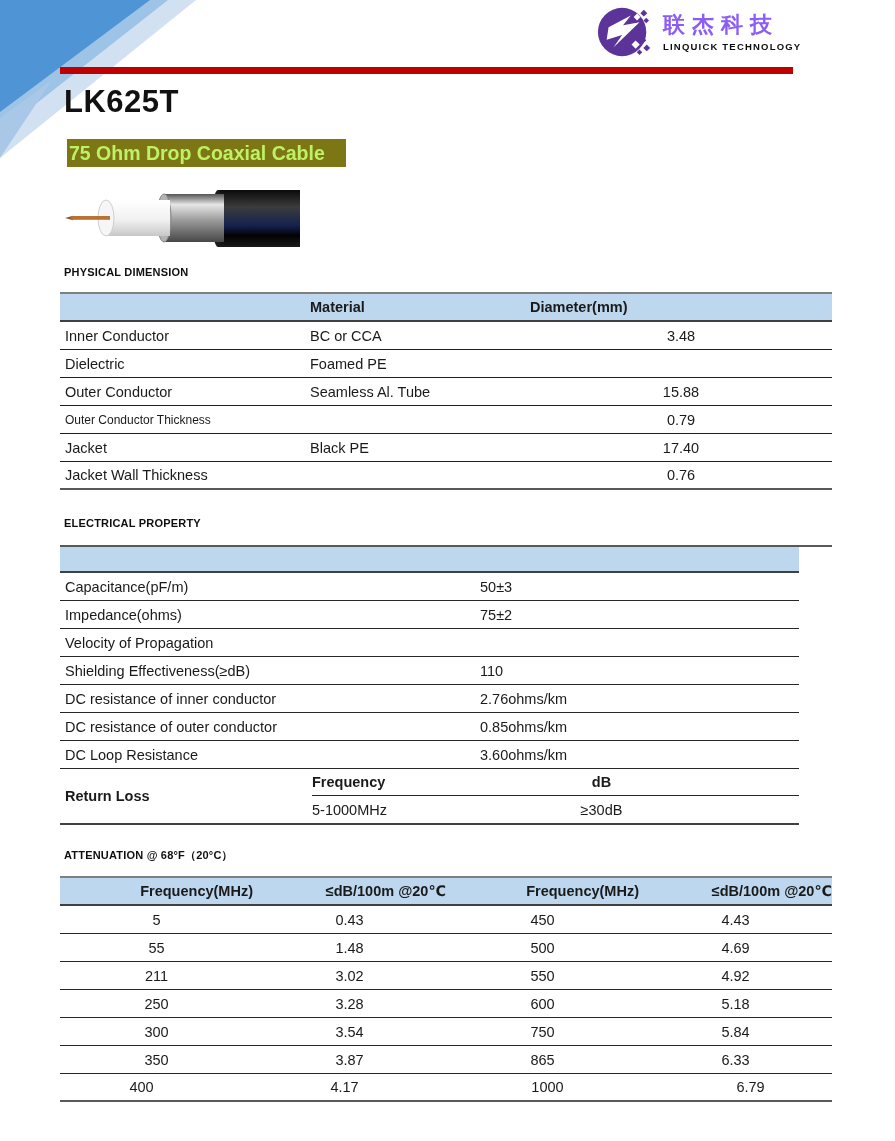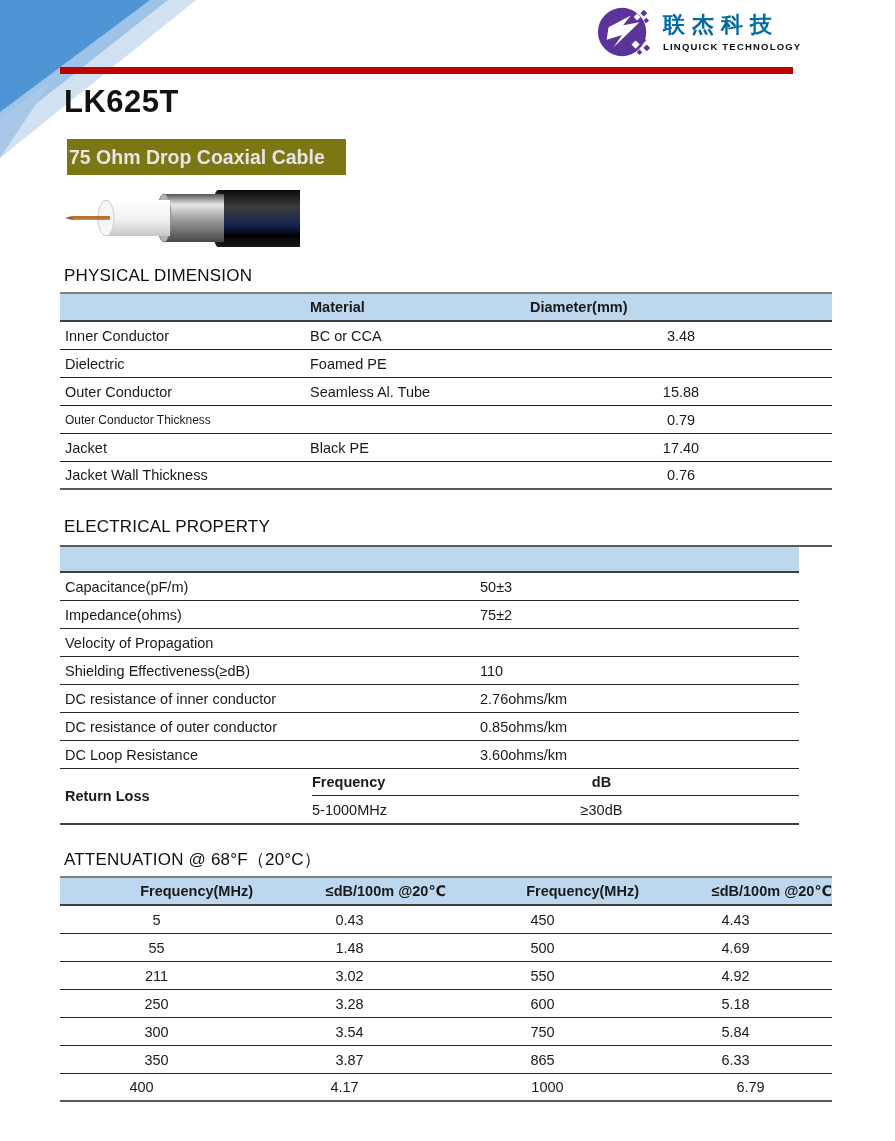--- a/index.html
+++ b/index.html
@@ -6,34 +6,34 @@
   .page{
     position:relative;width:895px;height:1141px;overflow:hidden;background:#fff;
     font-family:"Liberation Sans","DejaVu Sans",sans-serif;color:#1a1a1a;
   }
   
   .corner{position:absolute;top:0;left:0;}
   
   .logo{position:absolute;top:3px;left:596px;display:flex;align-items:center;gap:9px;}
   .logo-mark{flex:0 0 auto;}
   .logo-text{display:flex;flex-direction:column;justify-content:center;}
-  .logo-cn{font-size:22px;font-weight:bold;letter-spacing:7px;color:#0369a1;white-space:nowrap;line-height:1.2;}
+  .logo-cn{font-size:22px;font-weight:bold;letter-spacing:7px;color:#8b5cf6;white-space:nowrap;line-height:1.2;}
   .logo-en{font-size:9.5px;font-weight:bold;letter-spacing:1.2px;color:#0c0c0c;margin-top:2px;white-space:nowrap;}
   
   .red-rule{position:absolute;left:60px;top:67px;width:733px;height:7px;background:var(--accent_red,#bf0000);}
   
   .title{position:absolute;left:64px;top:84px;margin:0;font-size:31px;font-weight:800;color:#111;letter-spacing:.5px;}
   .subtitle{
-    position:absolute;left:67px;top:139px;width:279px;height:36px;box-sizing:border-box;
-    background:var(--banner_olive,#7c7615);color:#e5e5e5;font-size:19.5px;font-weight:600;
+    position:absolute;left:67px;top:139px;width:279px;height:28px;box-sizing:border-box;
+    background:var(--banner_olive,#7c7615);color:#bef264;font-size:19.5px;font-weight:600;
     display:flex;align-items:center;padding-left:2px;white-space:nowrap;
   }
   .cable{position:absolute;left:60px;top:188px;}
   
-  .section-title{position:absolute;left:64px;margin:0;font-size:17px;font-weight:400;color:#0f0f0f;letter-spacing:.2px;white-space:nowrap;}
+  .section-title{position:absolute;left:64px;margin:0;font-size:11px;font-weight:700;color:#0f0f0f;letter-spacing:.2px;white-space:nowrap;}
   #t-phys{top:266px;}
   #t-elec{top:517px;}
   #t-att{top:848px;}
   
   .ptable{position:absolute;left:60px;top:292px;width:772px;}
   .phead{
     display:grid;grid-template-columns:250px 220px 1fr;height:30px;box-sizing:border-box;
     background:var(--header_blue,#bdd7ee);border-top:2px solid #7f7f7f;border-bottom:2px solid #404040;
     align-items:center;font-weight:700;font-size:14.5px;
   }

